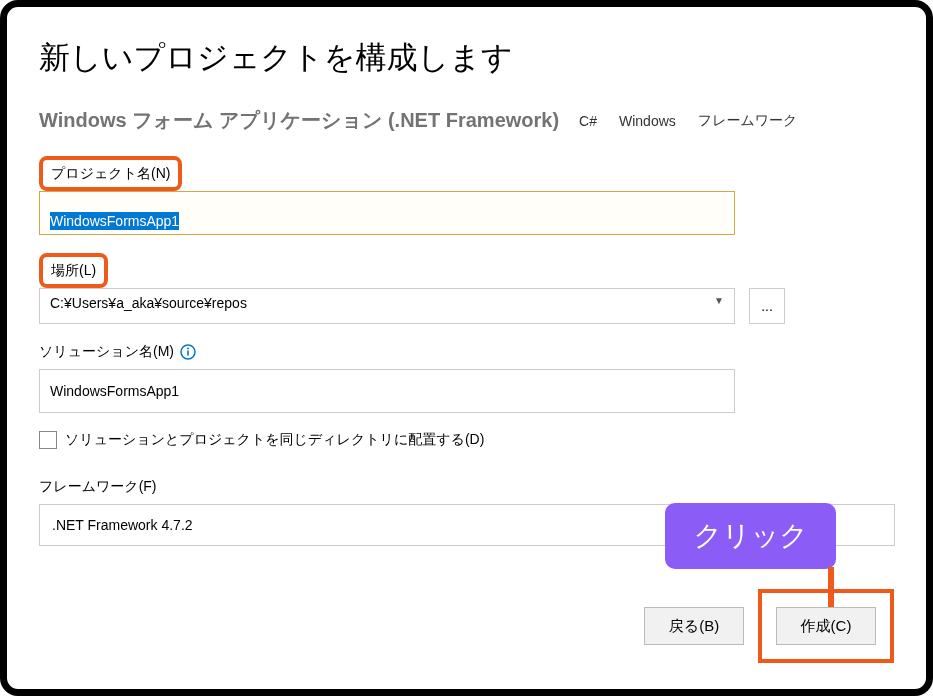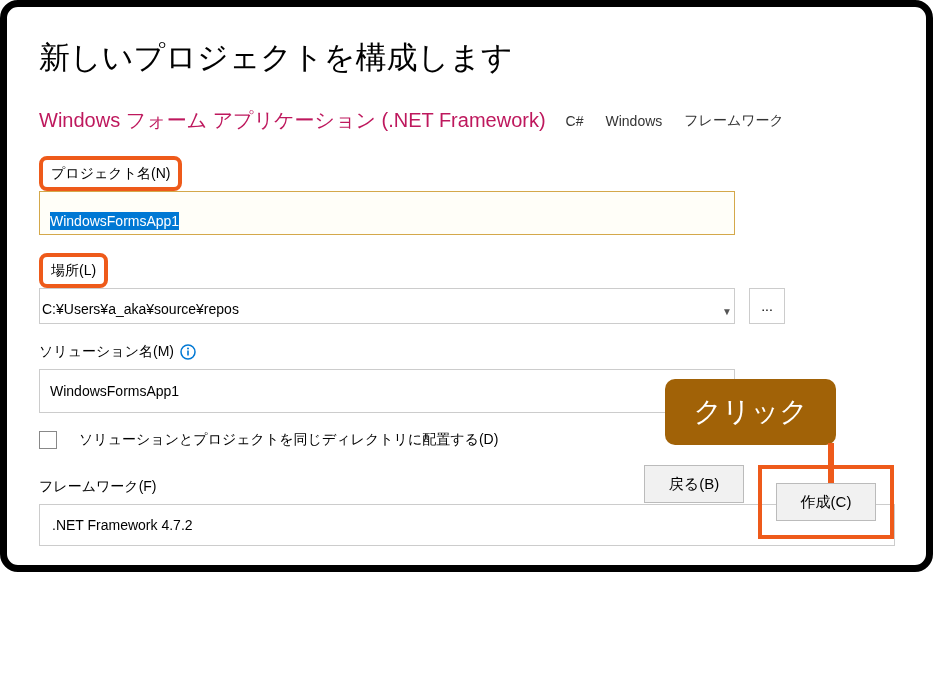--- a/index.html
+++ b/index.html
@@ -7,41 +7,41 @@
       font-family: "Yu Gothic UI", "Meiryo", "Segoe UI", sans-serif;
       background: #fff;
       width: 933px;
       height: 696px;
       overflow: hidden;
     }
     .window {
       border: 7px solid #000;
       border-radius: 18px;
       width: 933px;
-      height: 572px;
+      height: 696px;
       background: #fff;
       padding: 30px 32px 24px 32px;
       position: relative;
     }
     .page-title {
       font-size: 31px;
       font-weight: 500;
       color: #000;
       margin-bottom: 28px;
     }
     .subtitle-row {
       display: flex;
       align-items: center;
       gap: 18px;
       margin-bottom: 22px;
     }
     .subtitle {
       font-size: 20px;
-      color: #be185d;
-      font-weight: 400;
+      color: #737373;
+      font-weight: 700;
     }
     .tag {
       font-size: 14px;
       color: #333;
       padding: 2px 2px;
     }
     .field-label {
       font-size: 14px;
       color: #000;
       margin-bottom: 8px;
@@ -78,24 +78,24 @@
     .location-row {
       display: flex;
       align-items: center;
       gap: 14px;
       margin-bottom: 18px;
     }
     .combo {
       width: 696px;
       height: 36px;
       border: 1px solid #ccc;
-      padding: 6px 2px;
-      font-size: 14px;
-      display: flex;
-      align-items: flex-end;
+      padding: 6px 10px;
+      font-size: 14px;
+      display: flex;
+      align-items: flex-start;
       justify-content: space-between;
       background: #fff;
     }
     .combo .caret {
       font-size: 10px;
       color: #555;
     }
     .browse-btn {
       width: 36px;
       height: 36px;
@@ -111,21 +111,21 @@
       width: 16px;
       height: 16px;
       display: inline-flex;
       align-items: center;
       justify-content: center;
     }
     .info-icon svg { width: 16px; height: 16px; }
     .checkbox-row {
       display: flex;
       align-items: flex-end;
-      gap: 22px;
+      gap: 8px;
       margin-bottom: 28px;
     }
     .checkbox {
       width: 18px;
       height: 18px;
       border: 1px solid #888;
       background: #fff;
     }
     .checkbox-label { font-size: 14px; color: #000; }
     .framework-combo {
@@ -137,41 +137,42 @@
       display: flex;
       align-items: center;
       background: #fff;
     }
     .button-row {
       position: absolute;
       bottom: 26px;
       right: 32px;
       display: flex;
       gap: 14px;
+      align-items: center;
     }
     .btn {
       min-width: 100px;
       height: 38px;
       border: 1px solid #bbb;
       background: #f1f1f1;
       font-size: 15px;
       font-family: inherit;
       padding: 0 18px;
       cursor: pointer;
     }
     .btn-highlight-wrap {
       border: 4px solid #ee5a1a;
       border-radius: 0;
       padding: 14px;
     }
     .callout {
       position: absolute;
       right: 90px;
       bottom: 120px;
-      background: #a16207;
+      background: #8b5cf6;
       color: #fff;
       font-size: 28px;
       font-weight: 500;
       padding: 14px 28px;
       border-radius: 10px;
     }
     .callout-connector {
       position: absolute;
       right: 92px;
       bottom: 76px;

